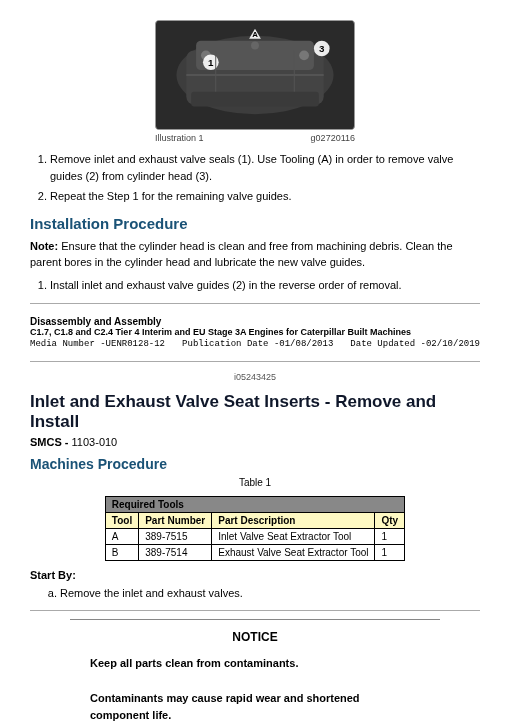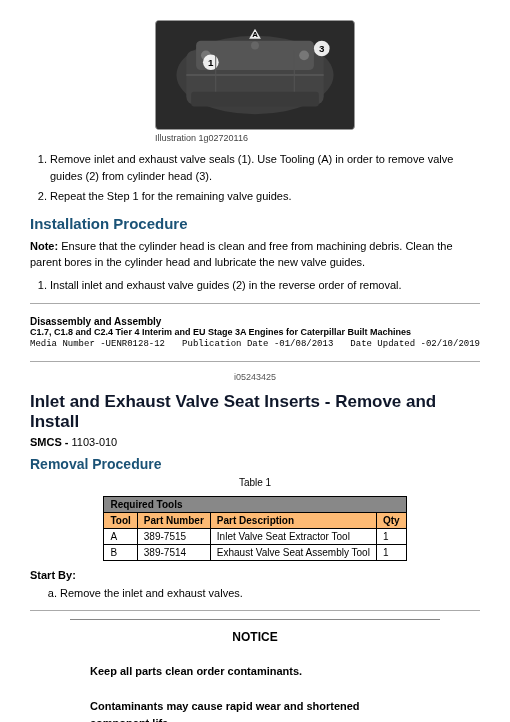--- a/index.html
+++ b/index.html
@@ -31,20 +31,21 @@
     }
 
     
     .engine-svg {
       width: 100%;
       height: 100%;
     }
 
     .image-caption {
       display: flex;
+      justify-content: space-between;
       width: 200px;
       font-size: 9px;
       color: #444;
       margin-top: 3px;
     }
 
     .numbered-list {
       margin: 6px 0 6px 20px;
       font-size: 11px;
       line-height: 1.5;
@@ -144,21 +145,21 @@
       min-width: 280px;
     }
 
     .table-caption {
       text-align: center;
       font-size: 10px;
       margin-bottom: 8px;
     }
 
     .table-header-row {
-      background: #fdba74;
+      background: #fef9c3;
       font-weight: bold;
       border: 1px solid #000;
     }
 
     table.tools-table th,
     table.tools-table td {
       border: 1px solid #000;
       padding: 2px 6px;
       text-align: left;
     }
@@ -187,21 +188,21 @@
       margin: 8px 40px;
       padding: 8px 20px;
       text-align: center;
       font-size: 11px;
       line-height: 1.6;
     }
 
     .notice-box .notice-title {
       font-weight: bold;
       font-size: 12px;
-      margin-bottom: 16px;
+      margin-bottom: 8px;
     }
 
     .notice-box p {
       font-weight: bold;
       text-align: left;
     }
 
     .divider-line {
       border: none;
       border-top: 1px solid #aaa;
@@ -275,21 +276,21 @@
 
 <div class="doc-id">i05243425</div>
 
 <h1 class="main-heading">Inlet and Exhaust Valve Seat Inserts - Remove and Install</h1>
 
 <div class="smcs-label">
   <strong>SMCS</strong>
   - <span>1103-010</span>
 </div>
 
-<h3 class="subsection-heading">Removal Procedure</h3>
+<h3 class="subsection-heading">Machines Procedure</h3>
 
 <div class="table-caption">Table 1</div>
 <table class="tools-table">
   <tbody>
       <tr>
     <td colspan="4" class="required-tools-header">Required Tools</td>
   </tr>
   <tr class="table-header-row">
     <th>Tool</th>
     <th>Part Number</th>
@@ -298,35 +299,35 @@
   </tr>
   <tr>
     <td>A</td>
     <td>389-7515</td>
     <td>Inlet Valve Seat Extractor Tool</td>
     <td>1</td>
   </tr>
   <tr>
     <td>B</td>
     <td>389-7514</td>
-    <td>Exhaust Valve Seat Assembly Tool</td>
+    <td>Exhaust Valve Seat Extractor Tool</td>
     <td>1</td>
   </tr>
 </tbody>
   </table>
 
 <div class="start-by">
   <strong>Start By:</strong>
 </div>
 <ul class="alpha-list">
   <li>Remove the inlet and exhaust valves.</li>
 </ul>
 
 <hr class="divider-line">
 
 <div class="notice-box">
   <div class="notice-title">NOTICE</div>
-  <p>Keep all parts clean order contaminants.</p>
+  <p>Keep all parts clean from contaminants.</p>
   <br>
   <p>Contaminants may cause rapid wear and shortened component life.</p>
 </div>
 
 <hr class="divider-line">
 
 </body></html>

